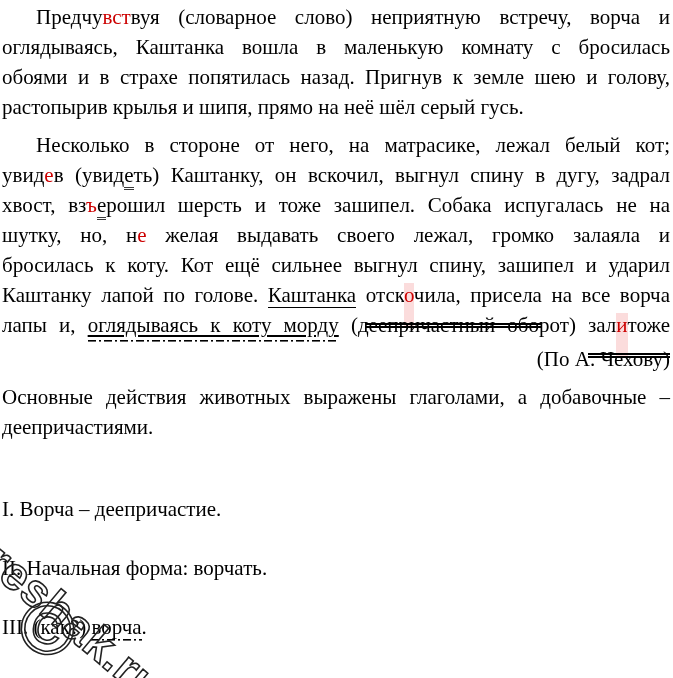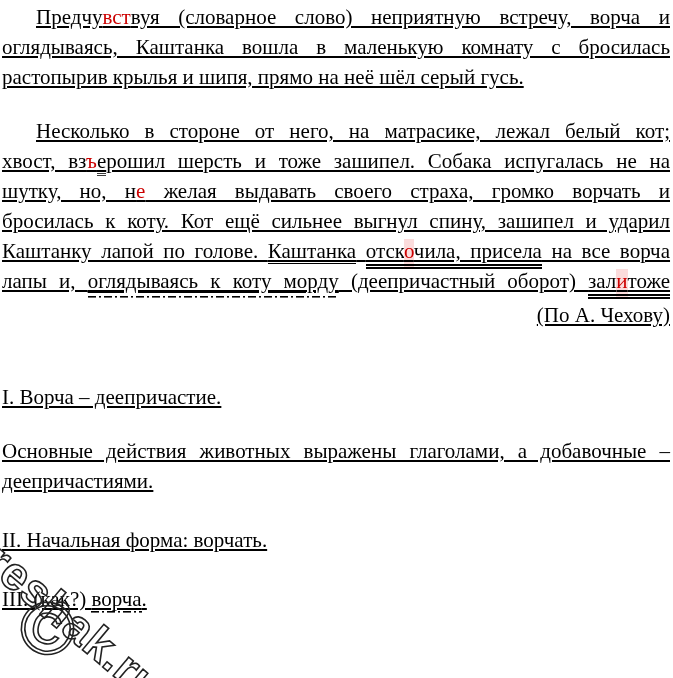--- a/index.html
+++ b/index.html
@@ -11,39 +11,39 @@
     width: 673px; height: 678px;
     overflow: hidden;
     position: relative;
     font-family: "Liberation Serif", serif;
     font-size: 21px;
     line-height: 30px;
     color: #000000;
   }
   #doc { padding: 2px 3px 0 2px; }
 
-  .block { margin: 0; text-decoration: underline; }
-  .block + .block { margin-top: 24px; }
+  .block { margin: 0; }
+  .block + .block { margin-top: 8px; }
   .block.attribution { margin-top: 4px; }
   .block.analysis { margin-top: 29px; }
   .block.gap-before { margin-top: 52px; }
 
   .line { text-align: justify; }
   .line.just { text-align-last: justify; }
   .line.indent { text-indent: 34px; }
   .align-right .line { text-align-last: right; }
 
   .red { color: #cc0000; }
   .hl { background: #fbdcdc; }
 
   
   .u-single { border-bottom: 1.6px solid #000; padding-bottom: 0; }
 
   
-  .u-double { border-bottom: 5px double #000; padding-bottom: 1px; }
+  .u-double { border-bottom: 5px double #000; padding-bottom: 16px; }
 
   
   .mark { border-bottom: 3px double #3a3a3a; }
 
   
   .dashdot-bg {
     background-image: repeating-linear-gradient(90deg, #000 0 8px, transparent 8px 11px, #000 11px 13px, transparent 13px 16px);
     background-size: 100% 1.6px;
     background-repeat: no-repeat;
     background-position: 0 100%;
@@ -87,39 +87,41 @@
     pointer-events: none;
   }
 </style>
 </head>
 <body>
 
 <div id="doc">
     <div class="block">
       <div class="line just indent"><span>Предчу</span><span class="red">вст</span><span>вуя (словарное слово) неприятную встречу, ворча и</span></div>
       <div class="line just"><span>оглядываясь, Каштанка вошла в маленькую комнату с бросилась</span></div>
+      <div class="line just"><span>обоями и в страхе попятилась назад. Пригнув к земле шею и голову,</span></div>
       <div class="line"><span>растопырив крылья и шипя, прямо на неё шёл серый гусь.</span></div>
     </div>
     <div class="block">
       <div class="line just indent"><span>Несколько в стороне от него, на матрасике, лежал белый кот;</span></div>
+      <div class="line just"><span>увид</span><span class="red">е</span><span>в (увид</span><span class="mark">е</span><span>ть) Каштанку, он вскочил, выгнул спину в дугу, задрал</span></div>
       <div class="line just"><span>хвост, вз</span><span class="red">ъ</span><span class="mark">е</span><span>рошил шерсть и тоже зашипел. Собака испугалась не на</span></div>
-      <div class="line just"><span>шутку, но, н</span><span class="red">е</span><span> желая выдавать своего страха, громко ворчать и</span></div>
+      <div class="line just"><span>шутку, но, н</span><span class="red">е</span><span> желая выдавать своего лежал, громко залаяла и</span></div>
       <div class="line just"><span>бросилась к коту. Кот ещё сильнее выгнул спину, зашипел и ударил</span></div>
       <div class="line just"><span>Каштанку лапой по голове. </span><span class="u-single">Каштанка</span><span> </span><span class="u-double">отск</span><span class="red hl u-double">о</span><span class="u-double">чила, присела</span><span> на все ворча</span></div>
       <div class="line just"><span>лапы и, </span><span class="u-oborot dashdot-bg">оглядываясь к коту морду</span><span> (деепричастный оборот) </span><span class="u-double">зал</span><span class="red hl u-double">и</span><span class="u-double">тоже</span></div>
     </div>
     <div class="block align-right attribution">
       <div class="line"><span>(По А. Чехову)</span></div>
     </div>
-    <div class="block gap-before">
-      <div class="line"><span>I. Ворча – деепричастие.</span></div>
-    </div>
     <div class="block">
       <div class="line just"><span>Основные действия животных выражены глаголами, а добавочные –</span></div>
       <div class="line"><span>деепричастиями.</span></div>
+    </div>
+    <div class="block gap-before">
+      <div class="line"><span>I. Ворча – деепричастие.</span></div>
     </div>
     <div class="block analysis">
       <div class="line"><span>II. Начальная форма: ворчать.</span></div>
     </div>
     <div class="block analysis">
       <div class="line"><span>III. (как?) </span><span class="u-dashdot dashdot-bg">ворча</span><span>.</span></div>
     </div>
   </div>
 
 <div class="wm">reshak.ru</div>

